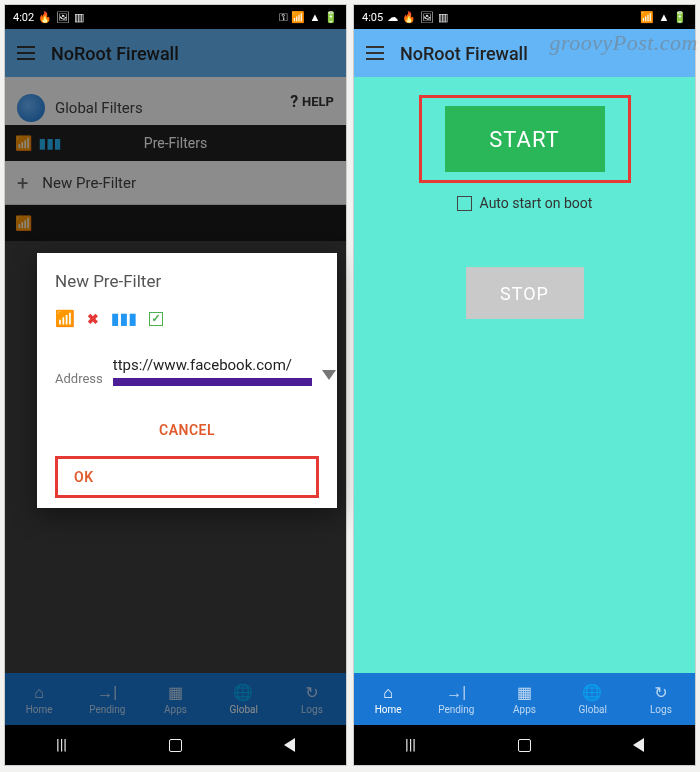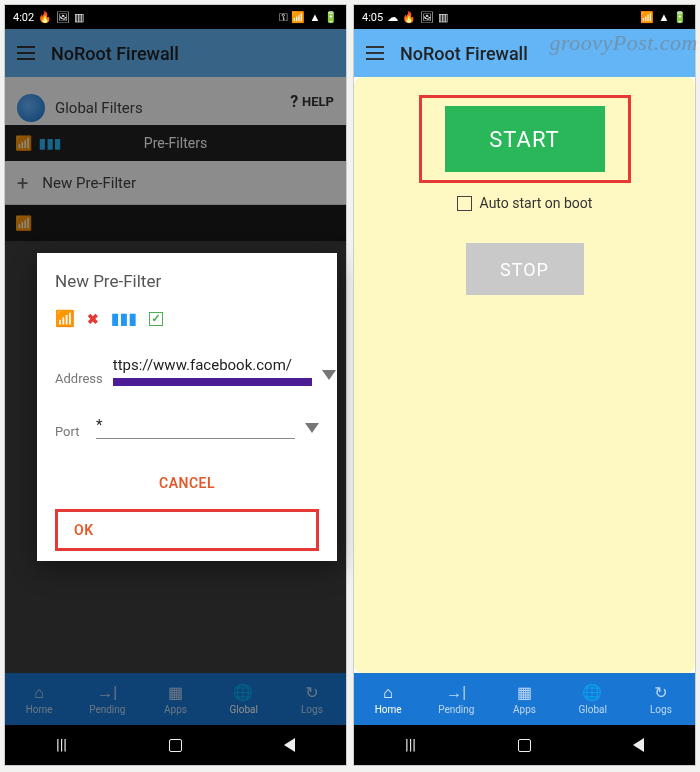--- a/index.html
+++ b/index.html
@@ -51,25 +51,25 @@
   .field-label { font-size: 13px; color: #777; width: 52px; }
   .field-input { flex: 1; border: none; border-bottom: 1px solid #888; font-size: 15px; padding: 4px 0; outline: none; color: #222;}
   .addr-input { border-bottom: 8px solid #4c1d95; }
   .drop-tri { width: 0; height: 0; border-left: 7px solid transparent; border-right: 7px solid transparent; border-top: 10px solid #777; margin-bottom:6px;}
 
   .dialog-actions { display: flex; justify-content: center; gap: 8px; flex-direction: column; }
   .dlg-btn { border: none; background: none; color: #e05a2b; font-size: 14px; font-weight: 600; padding: 10px 16px; letter-spacing: 0.5px;}
   .ok-box { border: 3px solid #e53935; padding: 0; }
 
   
-  .right-content { flex: 1; background: #fef9c3; padding: 18px 14px; position:relative;border-radius:8px;}
+  .right-content { flex: 1; background: #5eead4; padding: 18px 14px; position:relative;}
   .start-box { border: 3px solid #e53935; width: 212px; height: 88px; margin: 0 auto 12px; display: flex; align-items: center; justify-content: center;}
   .start-btn { width: 160px; height: 66px; background: #2ab75a; color: #fff; font-size: 22px; letter-spacing: 1px; display: flex; align-items: center; justify-content: center; border:none;}
   .hint { font-size: 13px; color: #777; margin-bottom: 12px; line-height:1.3;}
-  .auto-row { display: flex; align-items: center; justify-content: center; gap: 8px; margin-bottom: 32px; }
+  .auto-row { display: flex; align-items: center; justify-content: center; gap: 8px; margin-bottom: 56px; }
   .chk-box { width: 15px; height: 15px; border: 1.5px solid #444; }
   .auto-lbl { font-size: 14px; color: #333; }
   .stop-btn { width: 118px; height: 52px; background: #c9c9c9; color: #fff; font-size: 18px; letter-spacing: 1px; display: flex; align-items: center; justify-content: center; margin: 0 auto; border:none;}
 
   
   .bottom-tabs { height: 52px; background: #1976d2; display: flex; }
   .bottom-tabs.faded { filter: brightness(0.55);}
   .tab { flex: 1; display: flex; flex-direction: column; align-items: center; justify-content: center; color: rgba(255,255,255,0.7); font-size: 10px; gap: 2px;}
   .tab.active { color: #fff; }
   .tab-ico { font-size: 16px; }
@@ -147,25 +147,20 @@
         <span class="wifi-ico">📶</span>
         <span class="x-ico">✖</span>
         <span class="cell-ico">▮▮▮</span>
         <span class="chk-ico">✓</span>
       </div>
       <div class="field-row">
         <div class="field-label">Address</div>
         <input class="field-input addr-input" value="ttps://www.facebook.com/" style="">
         <div class="drop-tri"></div>
       </div>
-      <div class="field-row">
-        <div class="field-label">Port</div>
-        <input class="field-input" value="*" style="">
-        <div class="drop-tri"></div>
-      </div>
       <div class="dialog-actions">
         <button class="dlg-btn">CANCEL</button>
         <div class="ok-box">
           <button class="dlg-btn">OK</button>
         </div>
       </div>
     </div>
 
     <div class="bottom-tabs faded">
       <div class="tab">

